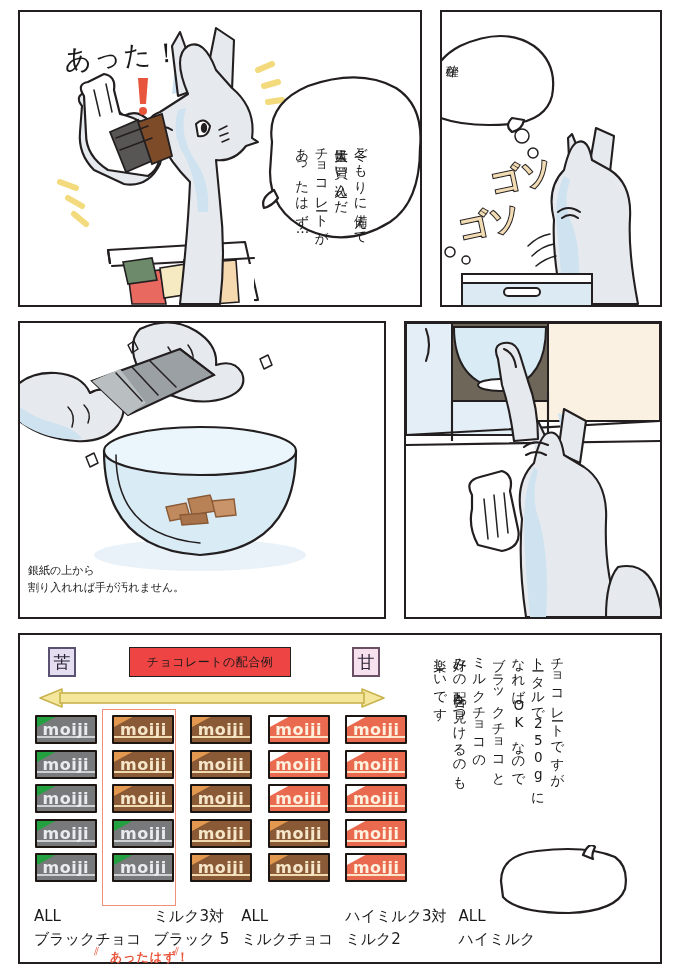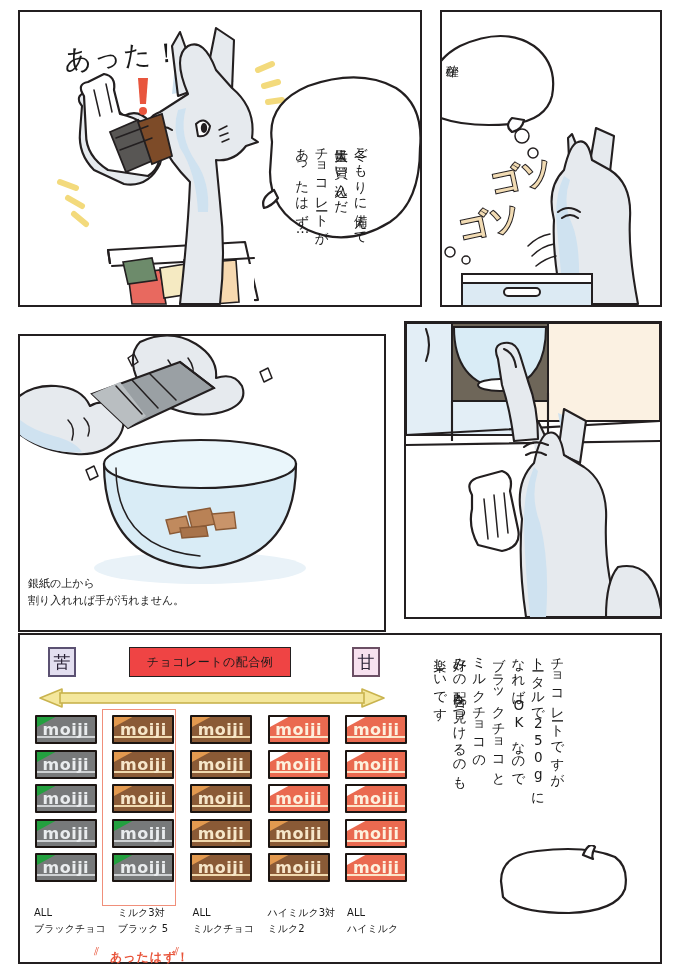--- a/index.html
+++ b/index.html
@@ -3,21 +3,21 @@
 <meta charset="utf-8">
 <style>
   html,body{margin:0;padding:0;background:#fff;}
   body{width:680px;height:974px;font-family:"DejaVu Sans","Liberation Sans",sans-serif;color:#1a1a1a;overflow:hidden;}
   .page{position:relative;width:680px;height:974px;background:#ffffff;}
 
   
   .panel{position:absolute;border:2px solid #231f20;background:#fff;box-sizing:border-box;overflow:hidden;}
   #panel-1{left:18px;  top:10px;  width:404px; height:297px;}
   #panel-2{left:440px; top:10px;  width:222px; height:297px;}
-  #panel-3{left:18px;  top:321px; width:368px; height:298px;margin-top:13px;}
+  #panel-3{left:18px;  top:321px; width:368px; height:298px;}
   #panel-4{left:404px; top:321px; width:258px; height:298px;}
   #panel-5{left:18px;  top:633px; width:644px; height:331px;}
 
   
   .ink{stroke:#231f20;stroke-width:2.1;fill:none;stroke-linecap:round;stroke-linejoin:round;}
   .ink-thin{stroke:#231f20;stroke-width:1.5;fill:none;stroke-linecap:round;stroke-linejoin:round;}
   .fox-body{fill:#e6eaee;stroke:#231f20;stroke-width:2.1;stroke-linejoin:round;}
   .fox-shade{fill:#cfe2f0;stroke:none;}
   .white-fill{fill:#ffffff;stroke:#231f20;stroke-width:2.2;stroke-linejoin:round;}
 
@@ -75,21 +75,21 @@
   .choco.milk .stripe{background:#f0d9ae;}
   .choco.himilk{background:#ea6a50;}
   .choco.himilk .label{color:#fdf0dd;}
   .choco.himilk .corner{border-top-color:#ffffff;}
   .choco.himilk .stripe{background:#fbe4c8;}
 
   #rec-outline{position:absolute;left:84px;top:76px;width:74px;height:197px;
     border:1.6px solid #f08f7a;box-sizing:border-box;}
   #col-labels{position:absolute;left:14px;top:272px;width:378px;
     display:grid;grid-template-columns:repeat(5,1fr);column-gap:10px;}
-  .col-label{font-size:10px;line-height:1.55;white-space:pre;text-align:left;padding-left:2px;}
+  .col-label{font-size:15px;line-height:1.55;white-space:pre;text-align:left;padding-left:2px;}
   #osusume{position:absolute;left:92px;top:316px;font-size:12px;color:#e8543a;letter-spacing:1px;font-weight:bold;}
   .osusume-tick{position:absolute;color:#e8543a;font-size:11px;}
 
   
   #p5-text{position:absolute;left:430px;top:648px;height:222px;font-size:13.5px;}
   #p5-bubble{position:absolute;left:497px;top:845px;width:133px;height:72px;}
   #p5-bubble-text{position:absolute;left:514px;top:858px;font-size:12px;line-height:1.75;white-space:pre;}
 </style>
 </head>
 <body>

